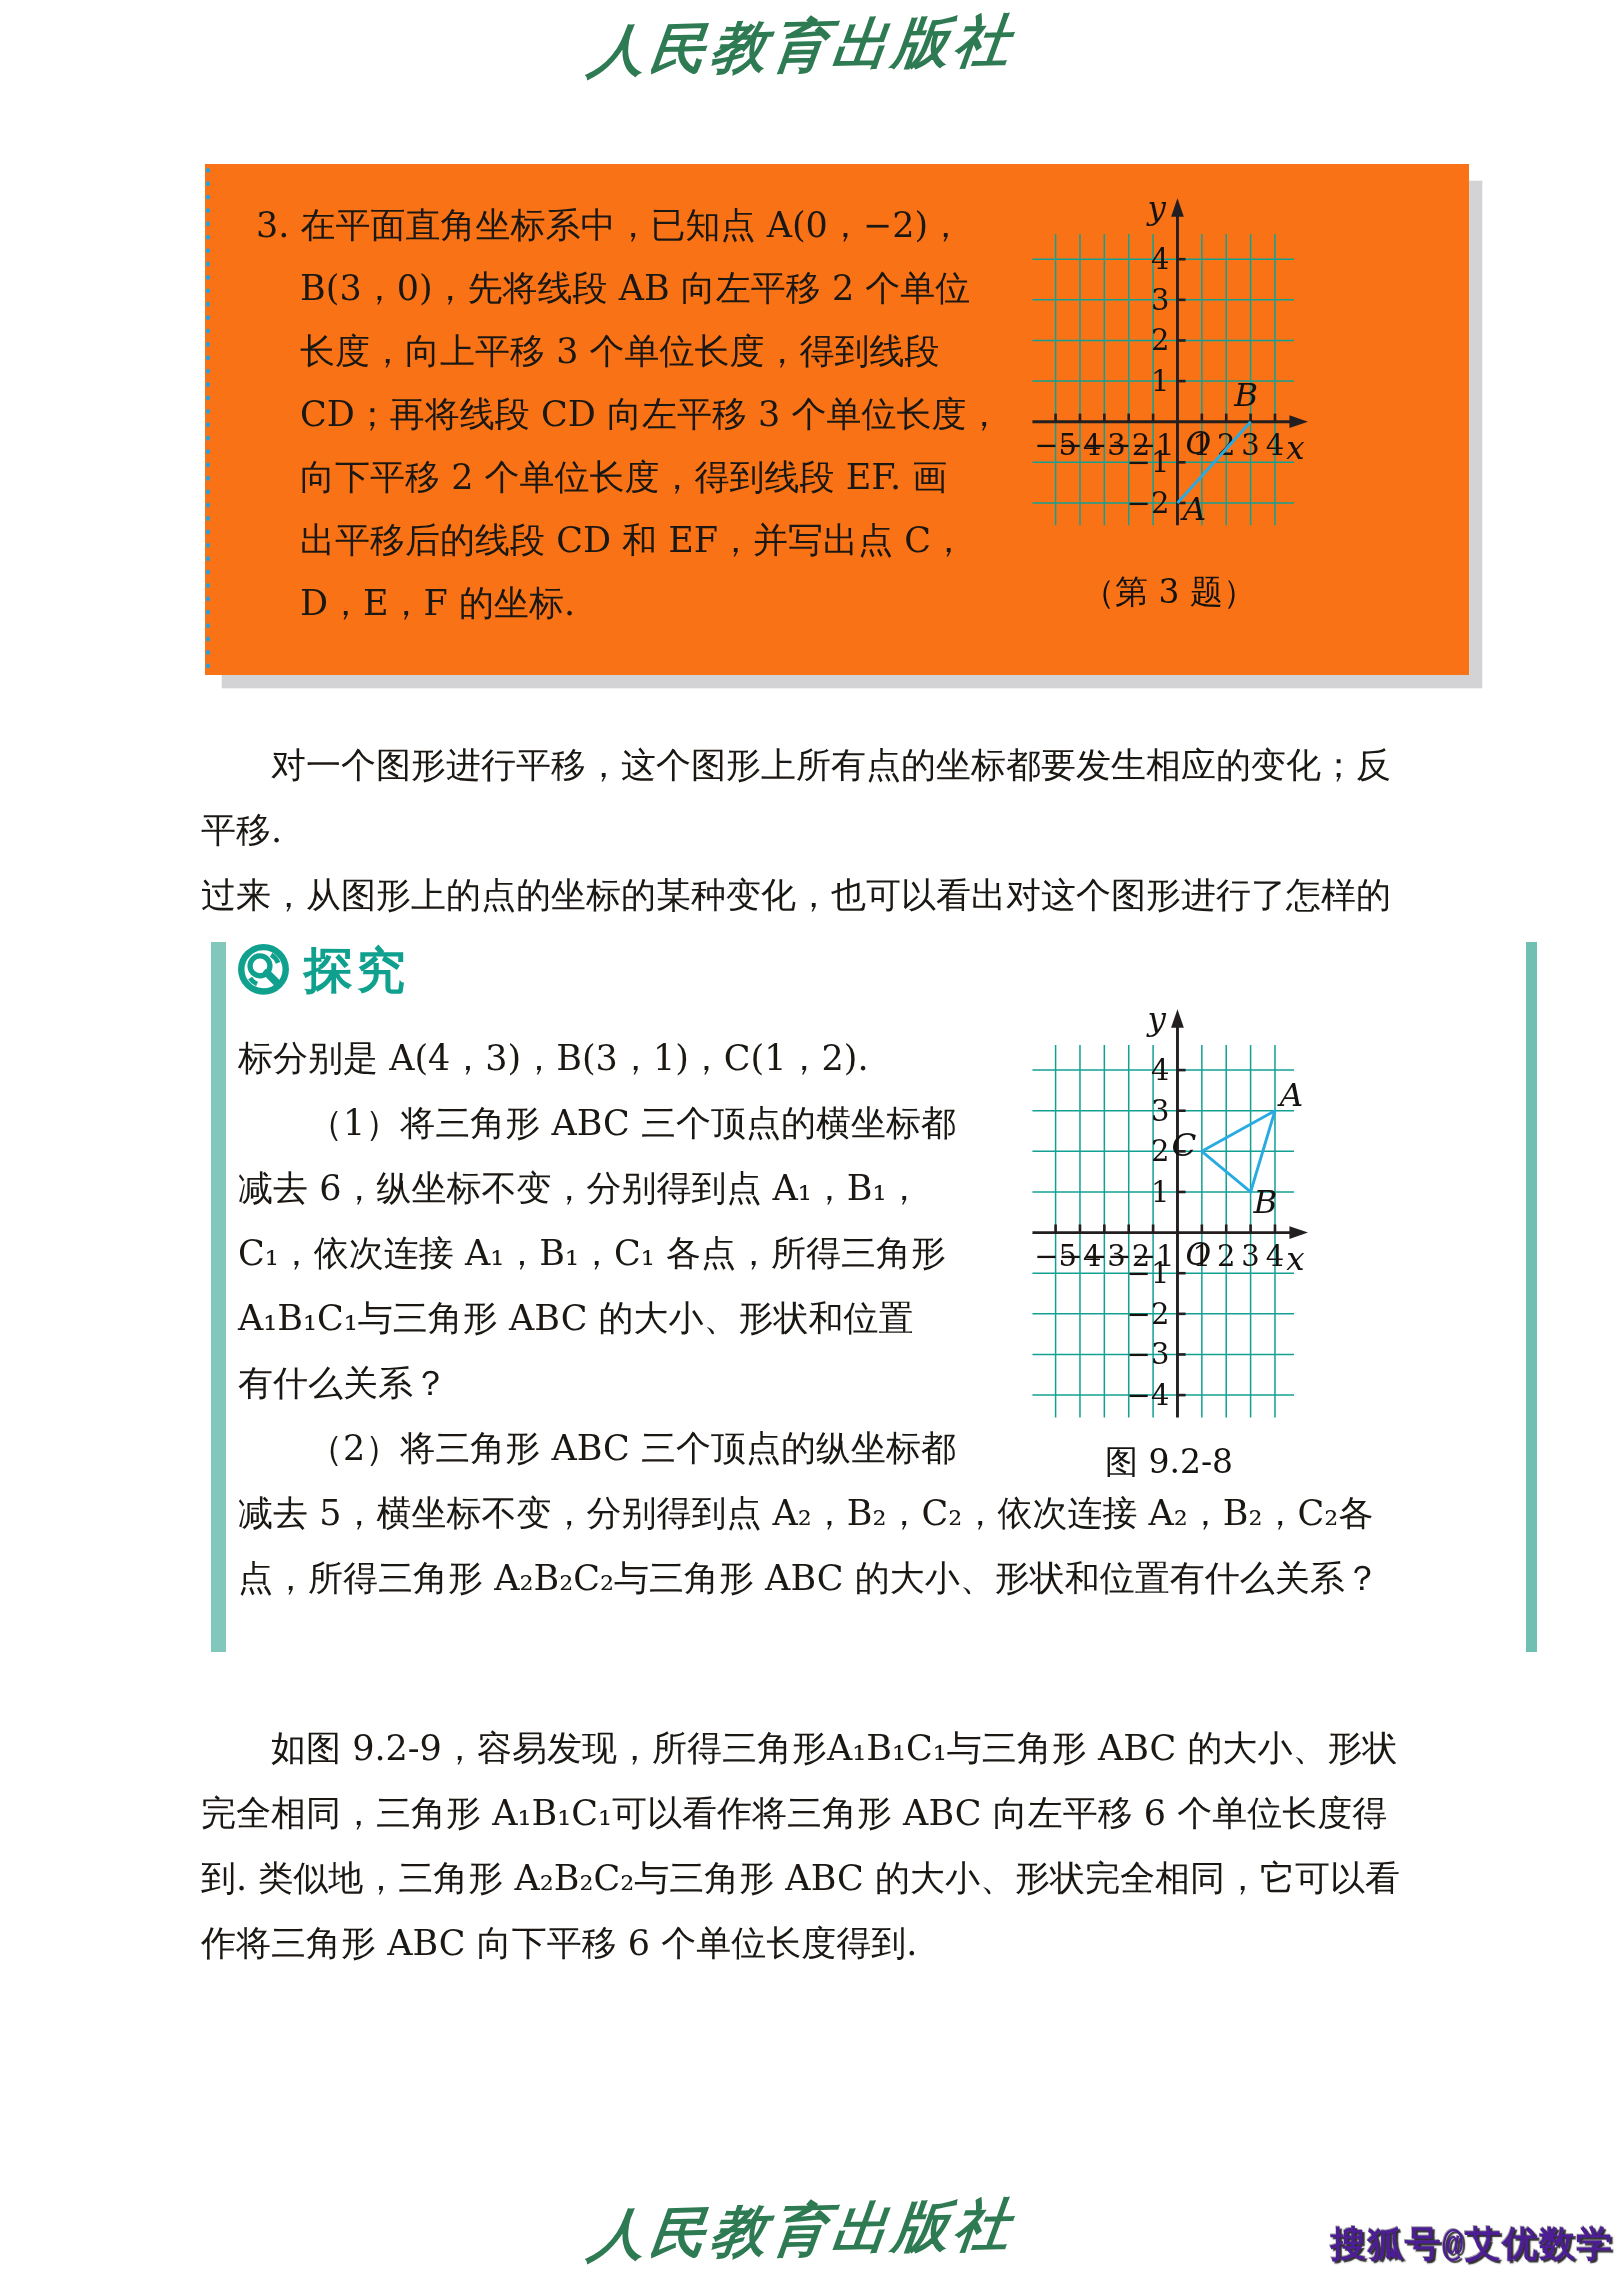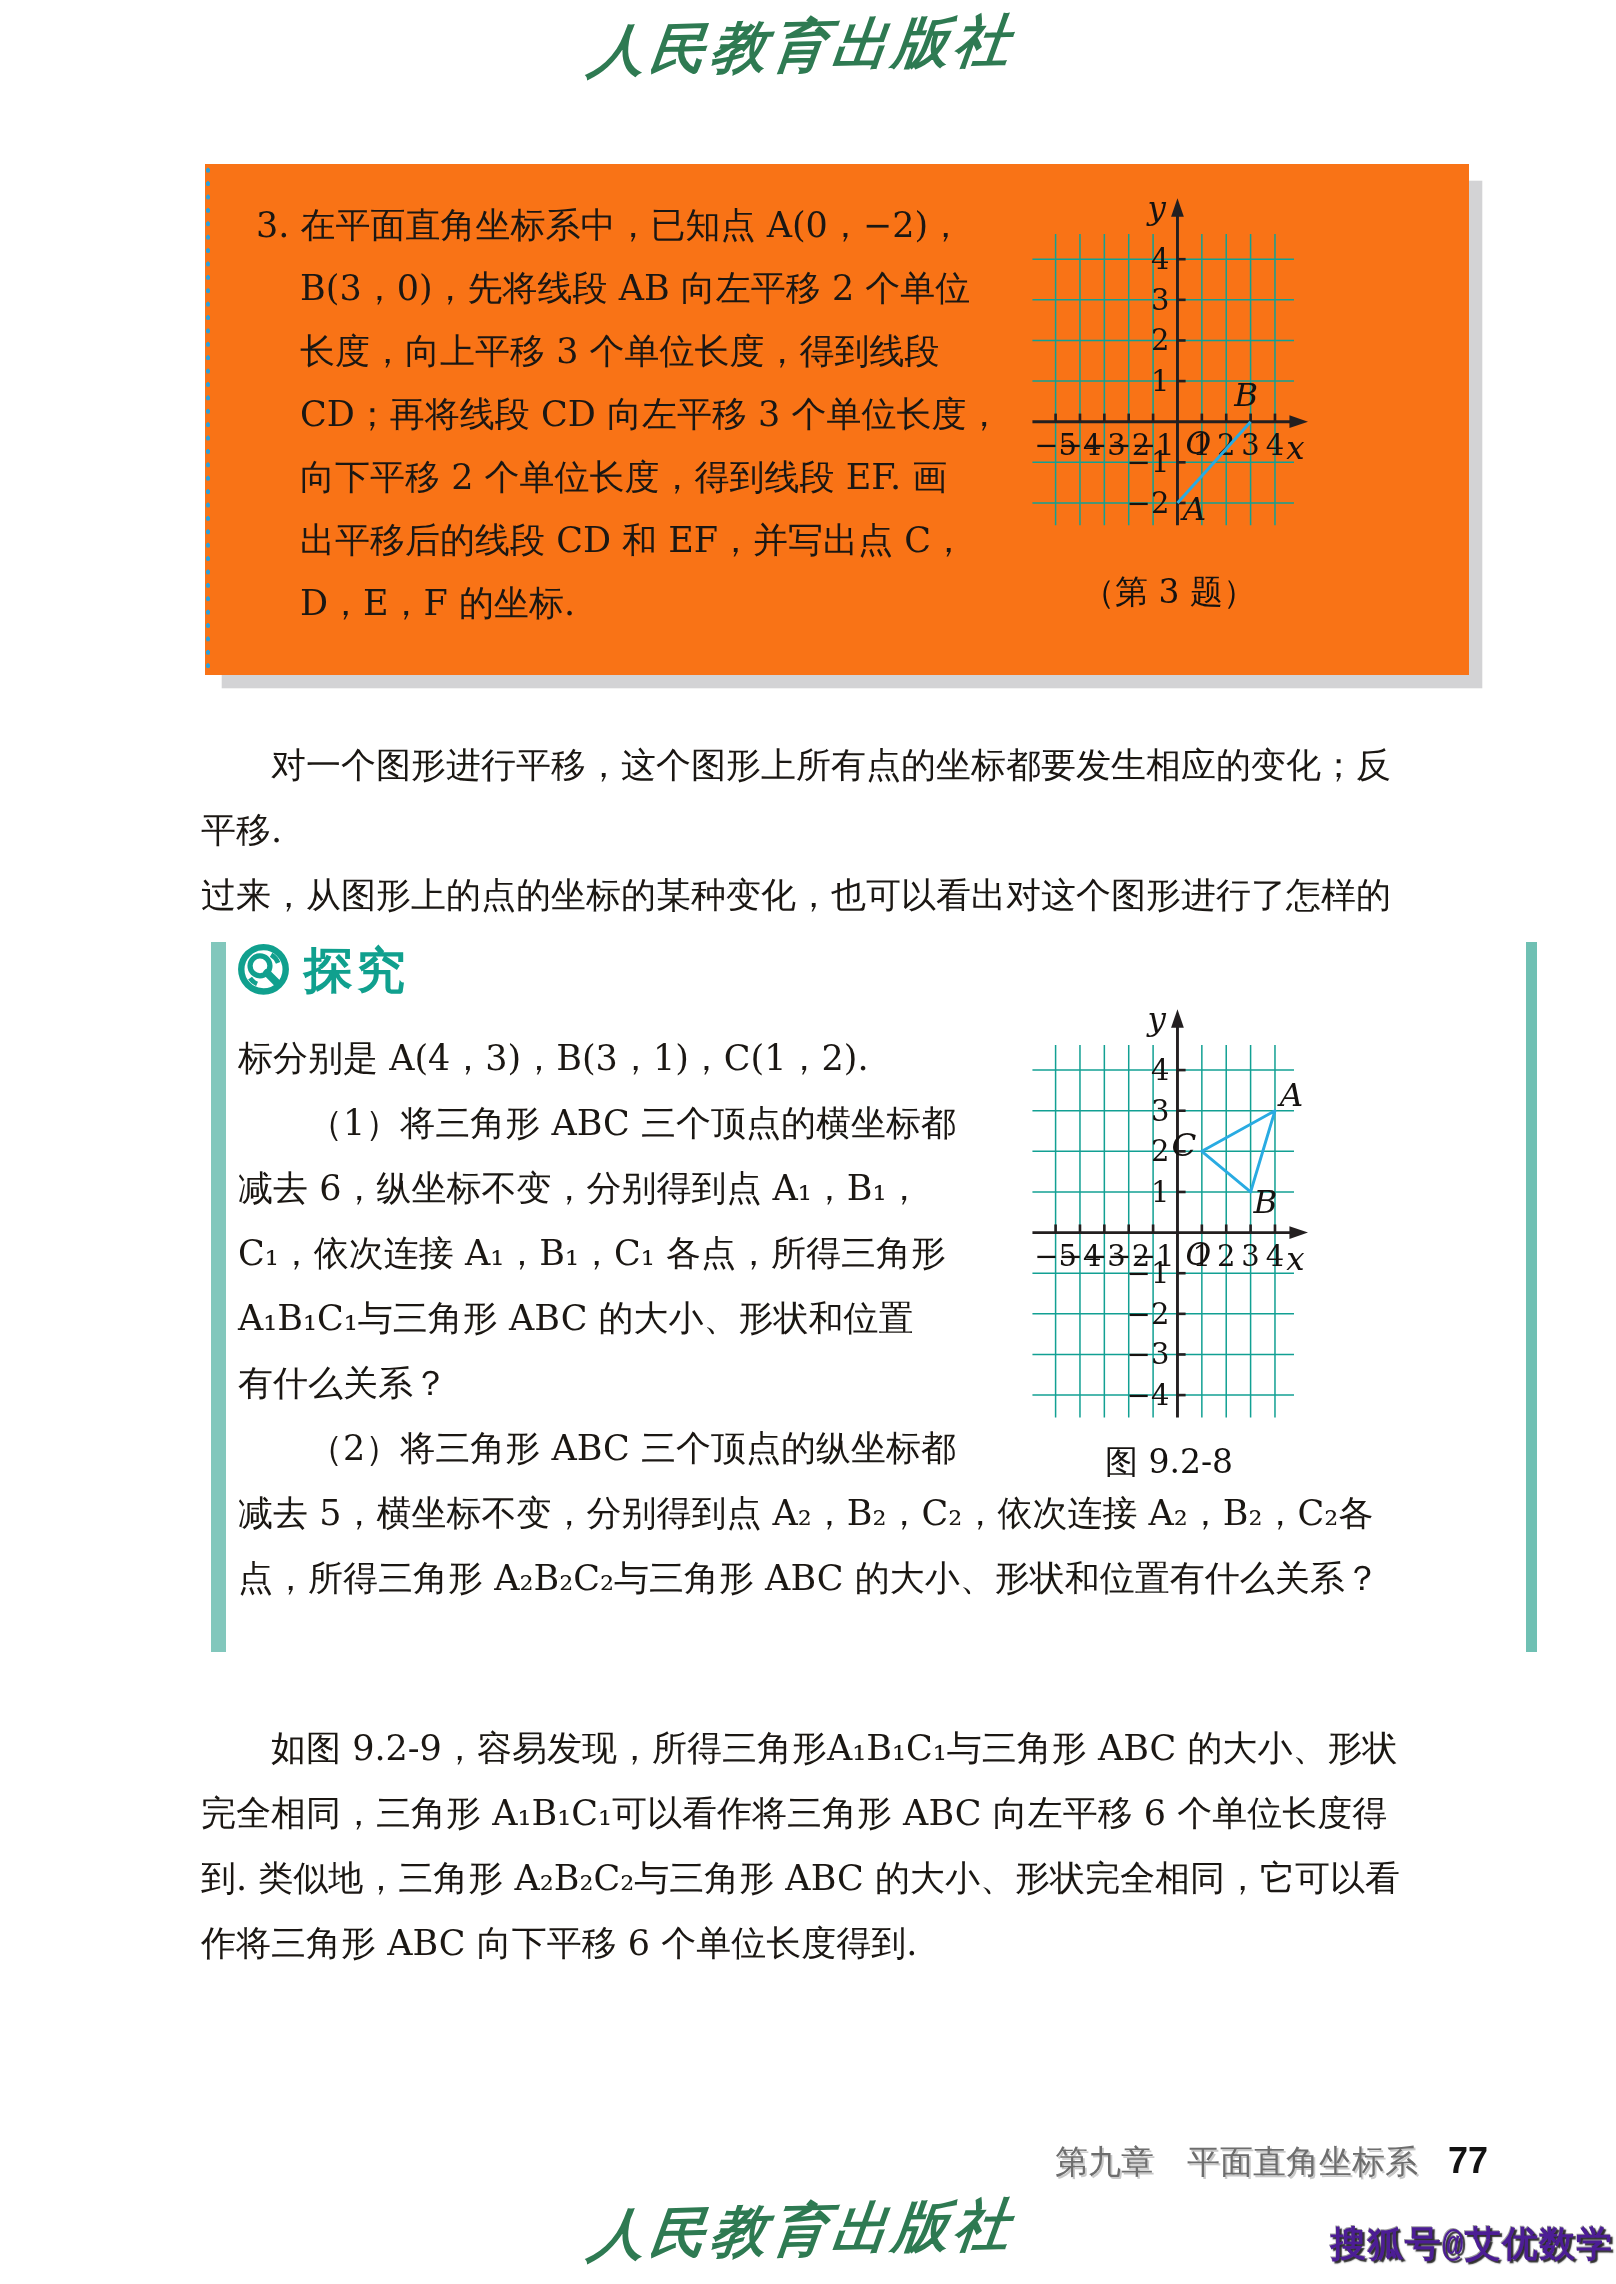--- a/index.html
+++ b/index.html
@@ -225,21 +225,18 @@
       </svg></div>
   <div class="fig-caption cap2">图 9.2-8</div>
 
   <div class="para closing-para">
       <div class="line">　　如图 9.2-9，容易发现，所得三角形A₁B₁C₁与三角形 ABC 的大小、形状</div>
       <div class="line">完全相同，三角形 A₁B₁C₁可以看作将三角形 ABC 向左平移 6 个单位长度得</div>
       <div class="line">到. 类似地，三角形 A₂B₂C₂与三角形 ABC 的大小、形状完全相同，它可以看</div>
       <div class="line">作将三角形 ABC 向下平移 6 个单位长度得到.</div>
     </div>
 
-  <div class="footer-line">
-    <span>第九章</span><span class="chapter-title">平面直角坐标系</span><span class="page-num">77</span>
-  </div>
 
   <div class="logo logo-bottom">人民教育出版社</div>
   <div class="watermark">搜狐号@艾优数学</div>
 
 </div>
 
 
 </body></html>

